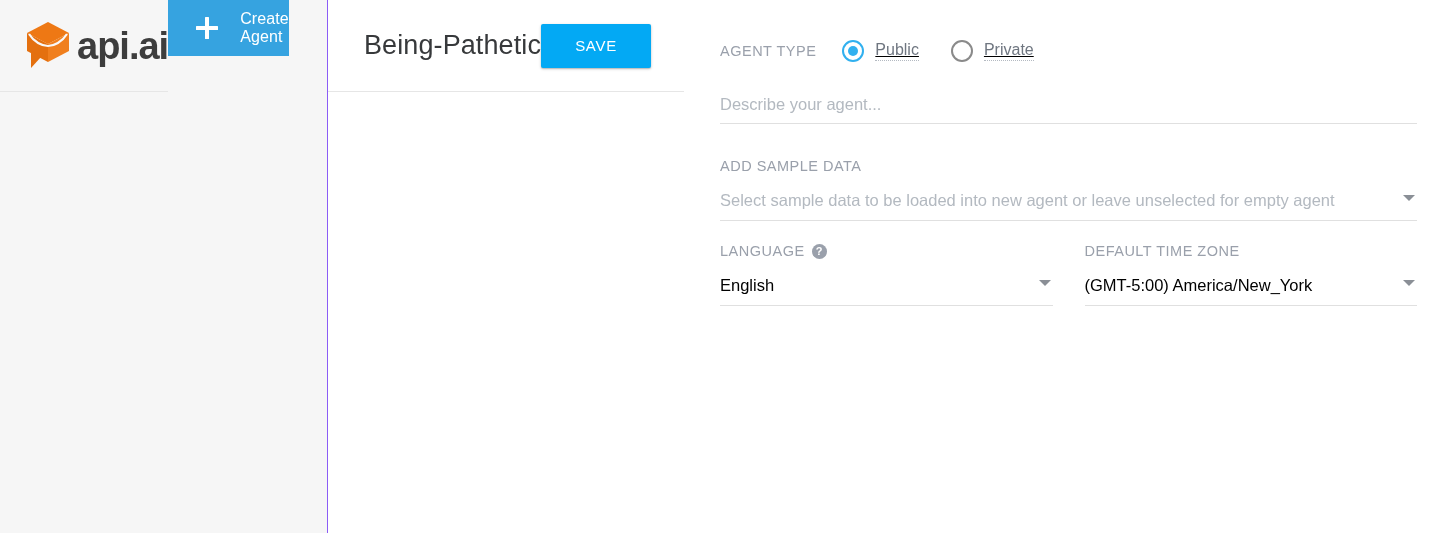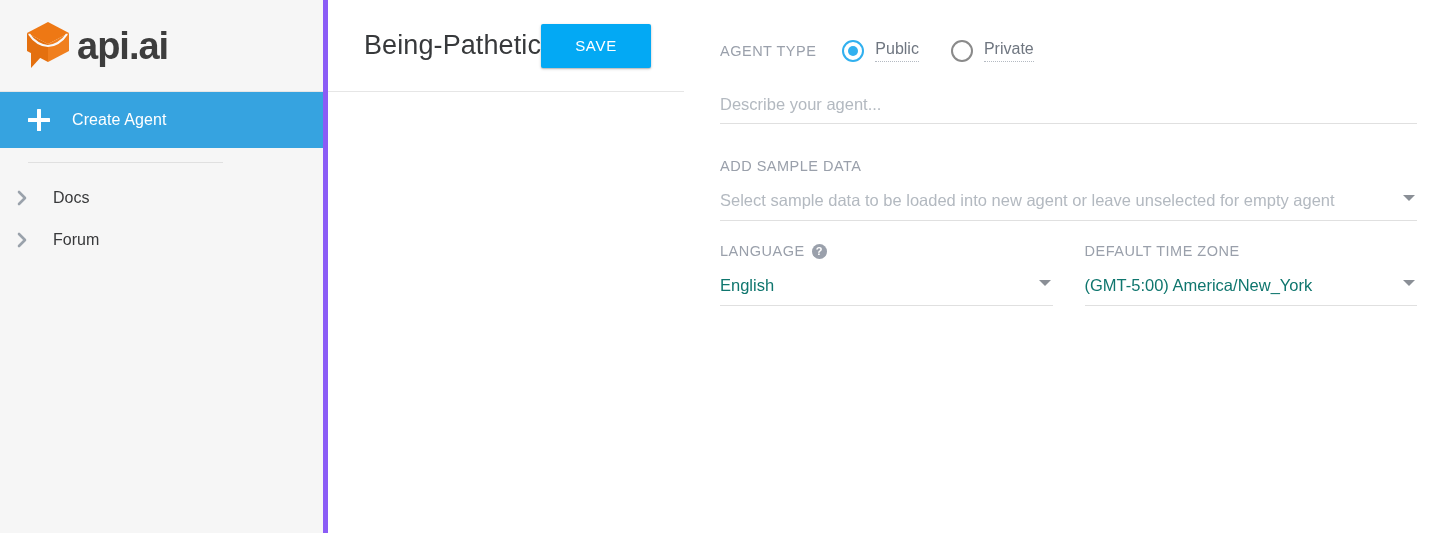--- a/index.html
+++ b/index.html
@@ -19,24 +19,24 @@
     height: 533px;
     position: relative;
   }
 
   
   .sidebar {
     width: 328px;
     min-width: 328px;
     height: 533px;
     background: #f6f6f6;
-    border-right: 5px solid #8b5cf6;
-    position: relative;
-    display: flex;
-    flex-direction: column;
+    border-right: 1px solid #8b5cf6;
+    position: relative;
+    display: flex;
+    flex-direction: row;
   }
 
   .logo-area {
     height: 92px;
     border-bottom: 1px solid #e6e6e6;
     display: flex;
     align-items: center;
     padding-left: 25px;
   }
 
@@ -186,22 +186,24 @@
     display: flex;
     align-items: center;
     margin-bottom: 28px;
     height: 30px;
   }
   .agent-type-row .field-label { margin-right: 26px; }
 
   .radio-group { display: flex; align-items: center; }
   .radio-opt {
     display: flex;
+    align-items: center;
     cursor: pointer;
     margin-right: 32px;
+    text-decoration: underline;
   }
   .radio-circle {
     width: 22px;
     height: 22px;
     border-radius: 50%;
     border: 2px solid #8a8a8a;
     margin-right: 11px;
     position: relative;
     flex-shrink: 0;
     background: #fff;
@@ -244,21 +246,21 @@
   }
   .underline-input::placeholder { color: #b3b9c0; }
 
   .select-wrap {
     position: relative;
     border-bottom: 1px solid #e0e0e0;
     height: 31px;
   }
   .select-value {
     font-size: 16.5px;
-    color: #0f766e;
+    color: #000000;
     padding-bottom: 9px;
     line-height: 20px;
     padding-right: 30px;
     white-space: nowrap;
     overflow: hidden;
     text-overflow: ellipsis;
     cursor: pointer;
   }
   .select-value.placeholder { color: #b3b9c0; }
   .caret-icon {

